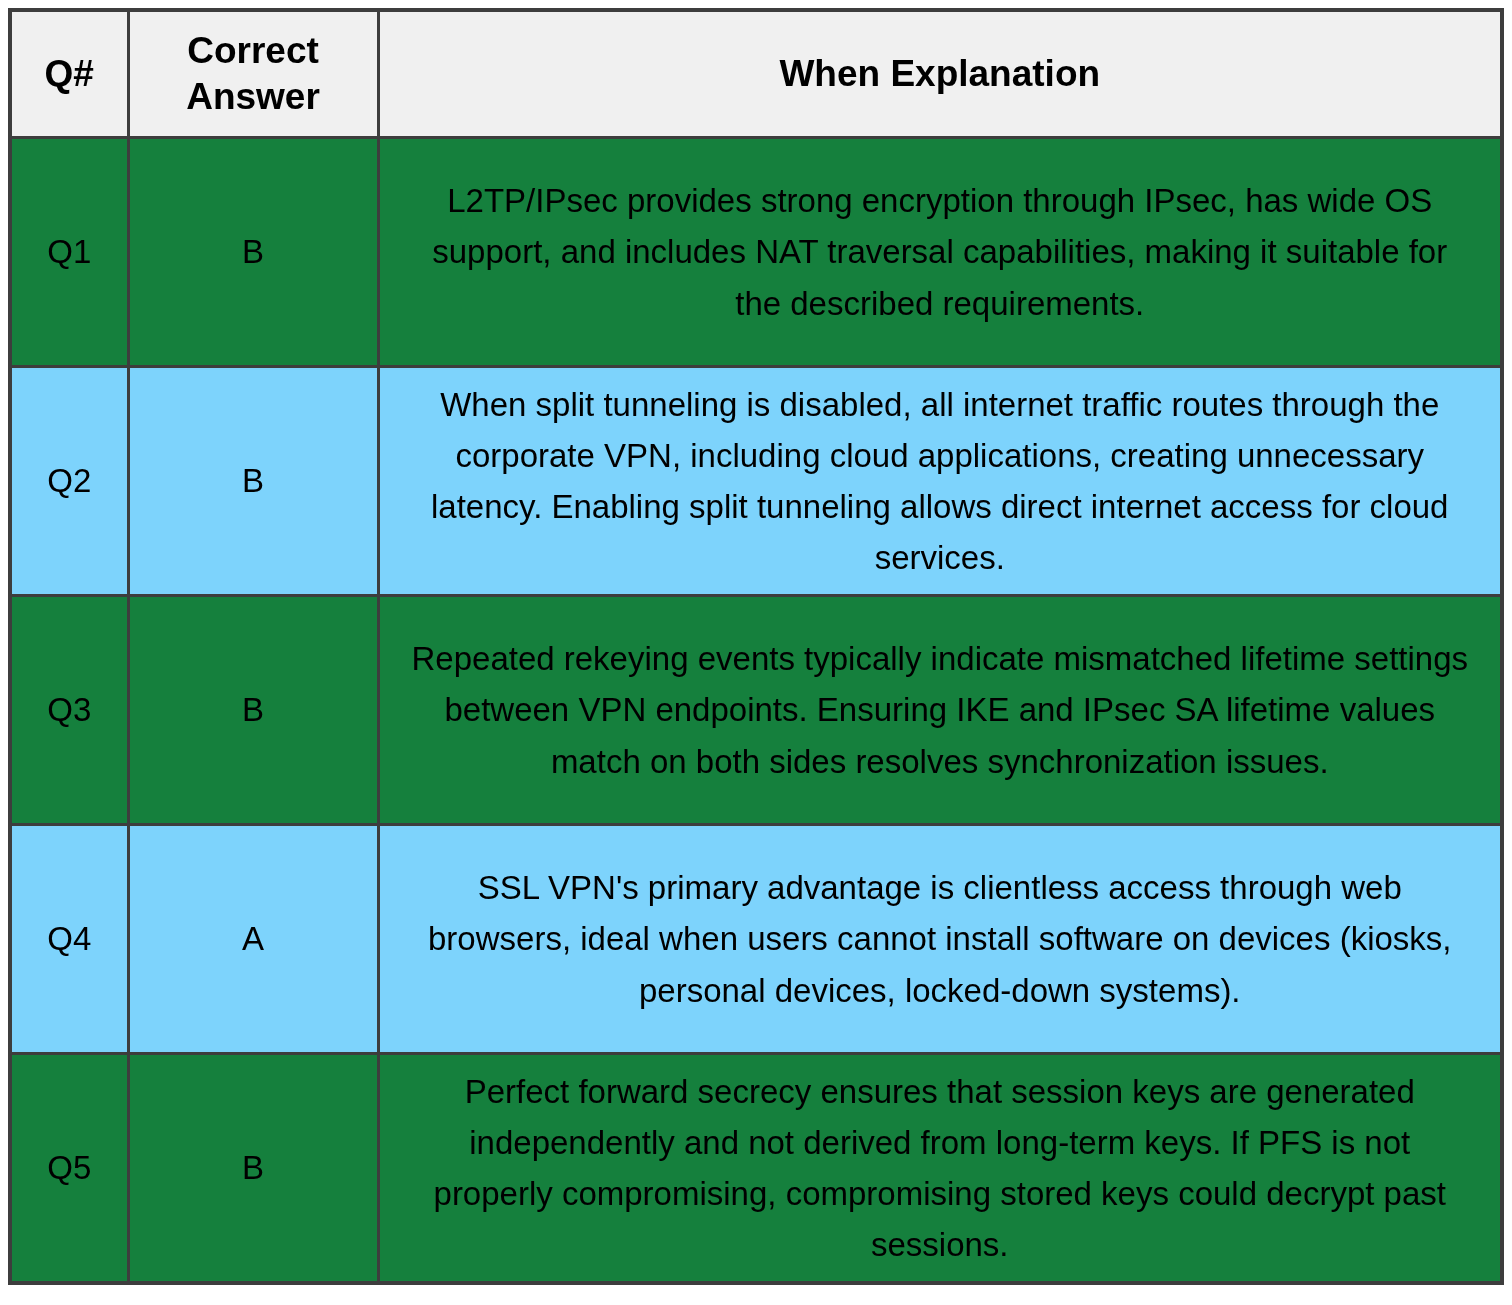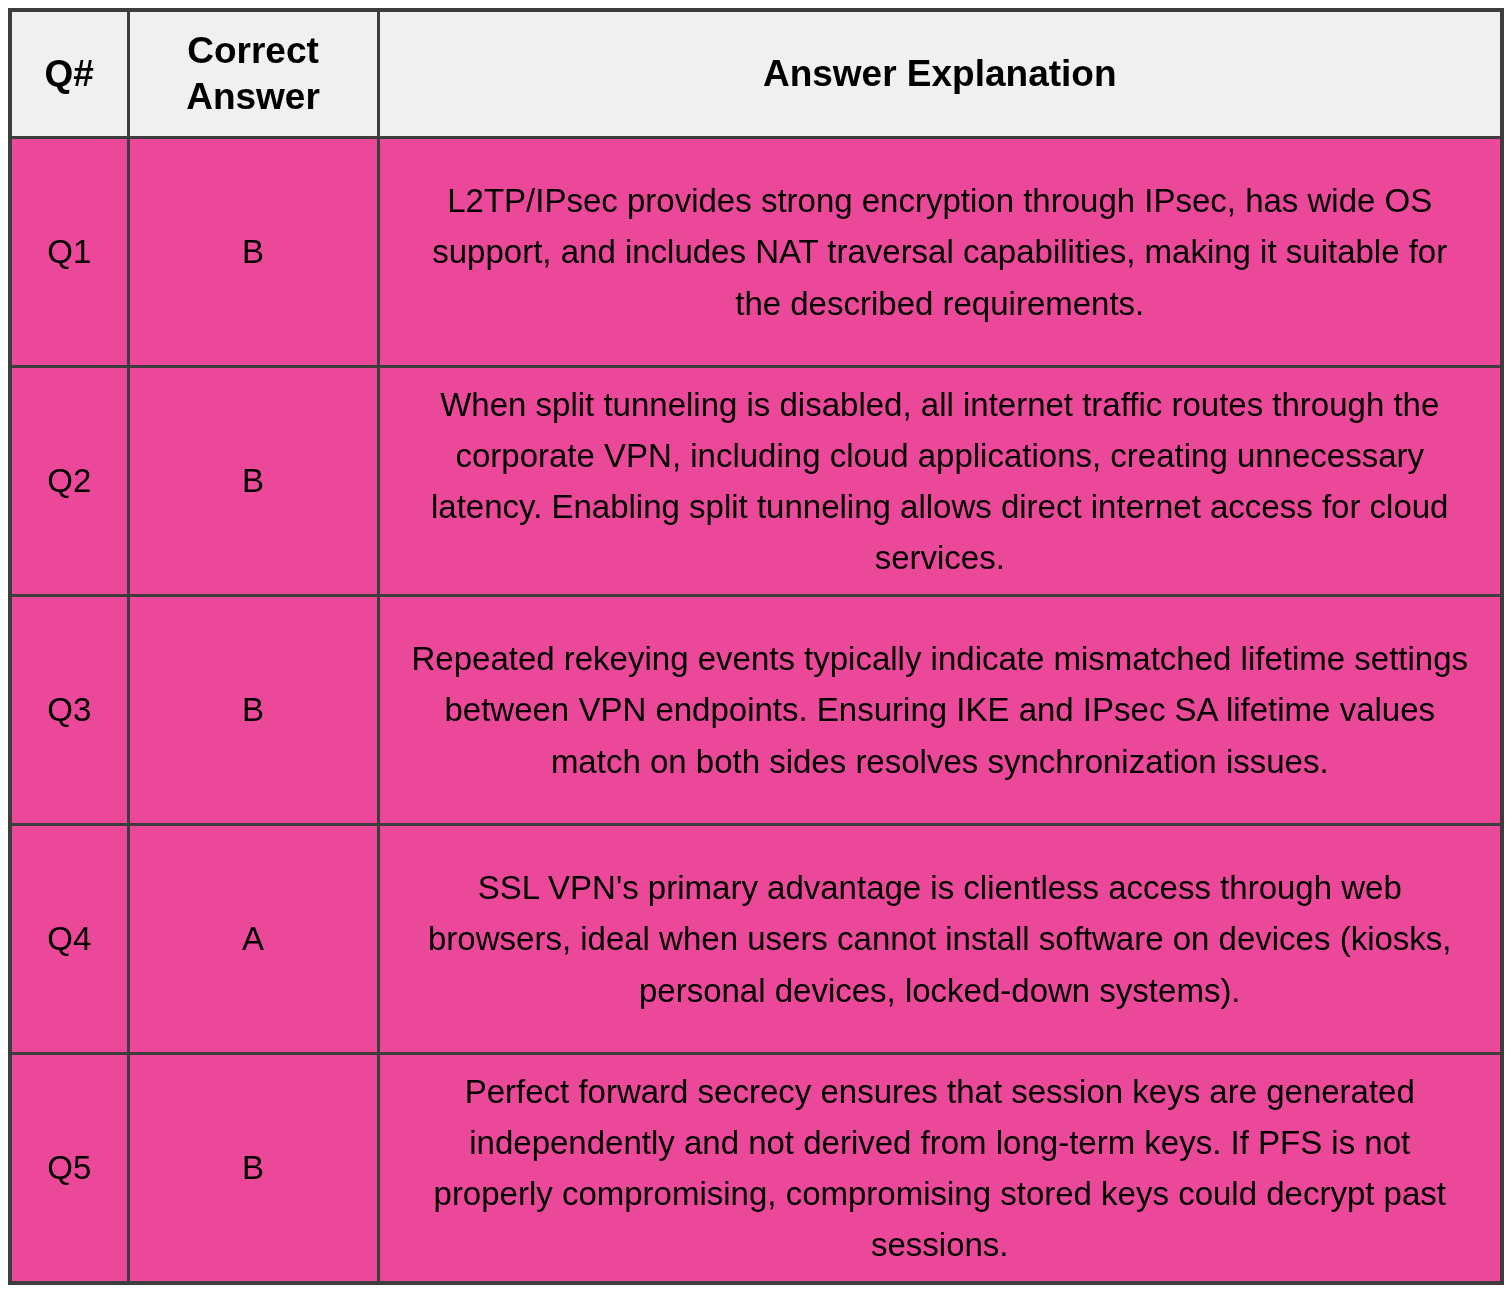--- a/index.html
+++ b/index.html
@@ -36,45 +36,45 @@
     font-weight: bold;
     font-size: 37px;
     line-height: 1.25;
     height: 124px;
     padding: 0 8px;
   }
   tbody td {
     font-size: 33px;
     line-height: 1.55;
     height: 226px;
-    background: #ec4899;
+    background: #15803d;
     padding: 0 6px;
   }
   tbody tr.alt td {
-    background: #ec4899;
+    background: #7dd3fc;
   }
   td.cell-explanation {
     padding: 0 26px;
   }
 </style>
 </head>
 <body>
 
 <div class="page">
   <table class="answer-key">
     <colgroup>
       <col class="c-q">
       <col class="c-a">
       <col class="c-e">
     </colgroup>
     <thead>
       <tr>
         <th>Q#</th>
         <th>Correct Answer</th>
-        <th>Answer Explanation</th>
+        <th>When Explanation</th>
       </tr>
     </thead>
     <tbody>
       <tr>
         <td class="cell-qnum">Q1</td>
         <td class="cell-answer">B</td>
         <td class="cell-explanation">L2TP/IPsec provides strong encryption through IPsec, has wide OS support, and includes NAT traversal capabilities, making it suitable for the described requirements.</td>
       </tr>
       <tr class="alt">
         <td class="cell-qnum">Q2</td>

